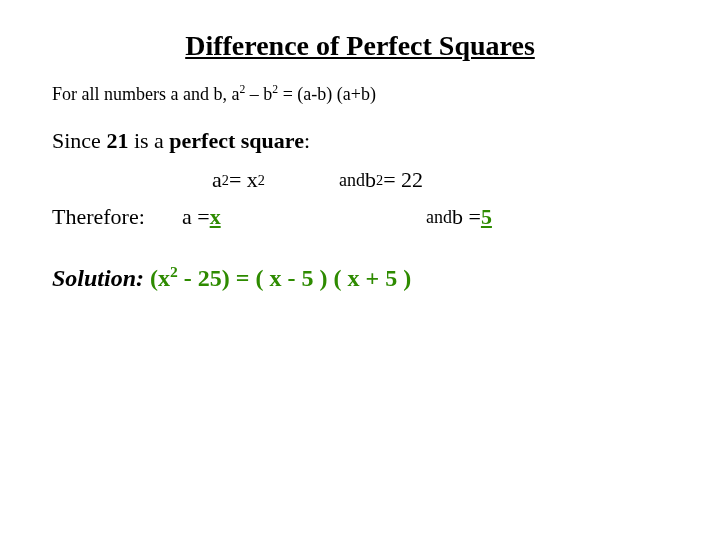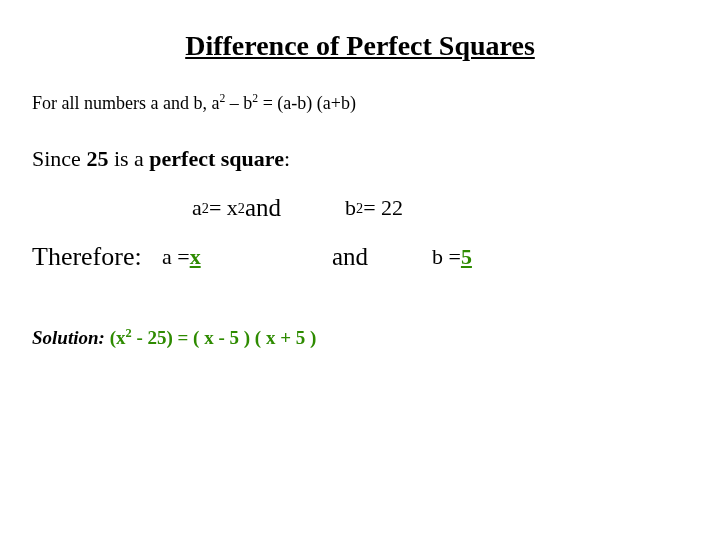--- a/index.html
+++ b/index.html
@@ -14,24 +14,24 @@
       background: #ffffff;
       font-family: 'Times New Roman', Times, serif;
       font-size: 22px;
       color: #000000;
       overflow: hidden;
     }
 
     .page {
       width: 720px;
       height: 540px;
-      padding: 30px 32px;
+      padding: 30px 52px;
       display: flex;
       flex-direction: column;
-      gap: 12px;
+      gap: 3px;
     }
 
     .title {
       text-align: center;
       font-size: 28px;
       font-weight: bold;
       text-decoration: underline;
       margin-bottom: 18px;
     }
 
@@ -85,52 +85,52 @@
 
     .eq-block {
       display: inline-flex;
       align-items: center;
       font-size: 22px;
     }
 
     .and-word {
       display: inline-block;
       width: 100px;
-      text-align: left;
-      font-size: 25px;
+      text-align: right;
+      font-size: 18px;
     }
 
     .therefore-row {
       display: flex;
       flex-direction: row;
       align-items: center;
       margin-bottom: 22px;
     }
 
     .therefore-label {
-      font-size: 26px;
+      font-size: 22px;
       width: 130px;
     }
 
     .therefore-eq {
       display: inline-flex;
       align-items: center;
       font-size: 22px;
       width: 170px;
     }
 
     .underline-val {
       text-decoration: underline;
       color: #2e8b00;
       font-weight: bold;
     }
 
     .solution-line {
-      font-size: 19px;
-      margin-top: 20px;
+      font-size: 24px;
+      margin-top: 8px;
     }
 
     .solution-line .sol-label {
       font-style: italic;
       font-weight: bold;
     }
 
     .solution-line .green {
       color: #2e8b00;
       font-weight: bold;
@@ -147,21 +147,21 @@
 <div class="page">
 
   <div class="title">Difference of Perfect Squares</div>
 
   <div class="rule-line">
     <span>For all numbers a and b, a</span><sup>2</sup><span> – b</span><sup>2</sup><span> = (a-b) (a+b)</span>
   </div>
 
 
   <div class="since-line">
-    <span>Since </span><span class="bold">25</span><span> is a </span><span class="bold">perfect square</span><span>:</span>
+    <span>Since </span><span class="bold">21</span><span> is a </span><span class="bold">perfect square</span><span>:</span>
   </div>
 
   <div class="equations-row">
     <div class="eq-block">
       <span>a</span>
         <sup>2</sup>
         <span> = x</span>
         <sup>2</sup>
     </div>
     <div class="and-word">and</div>

